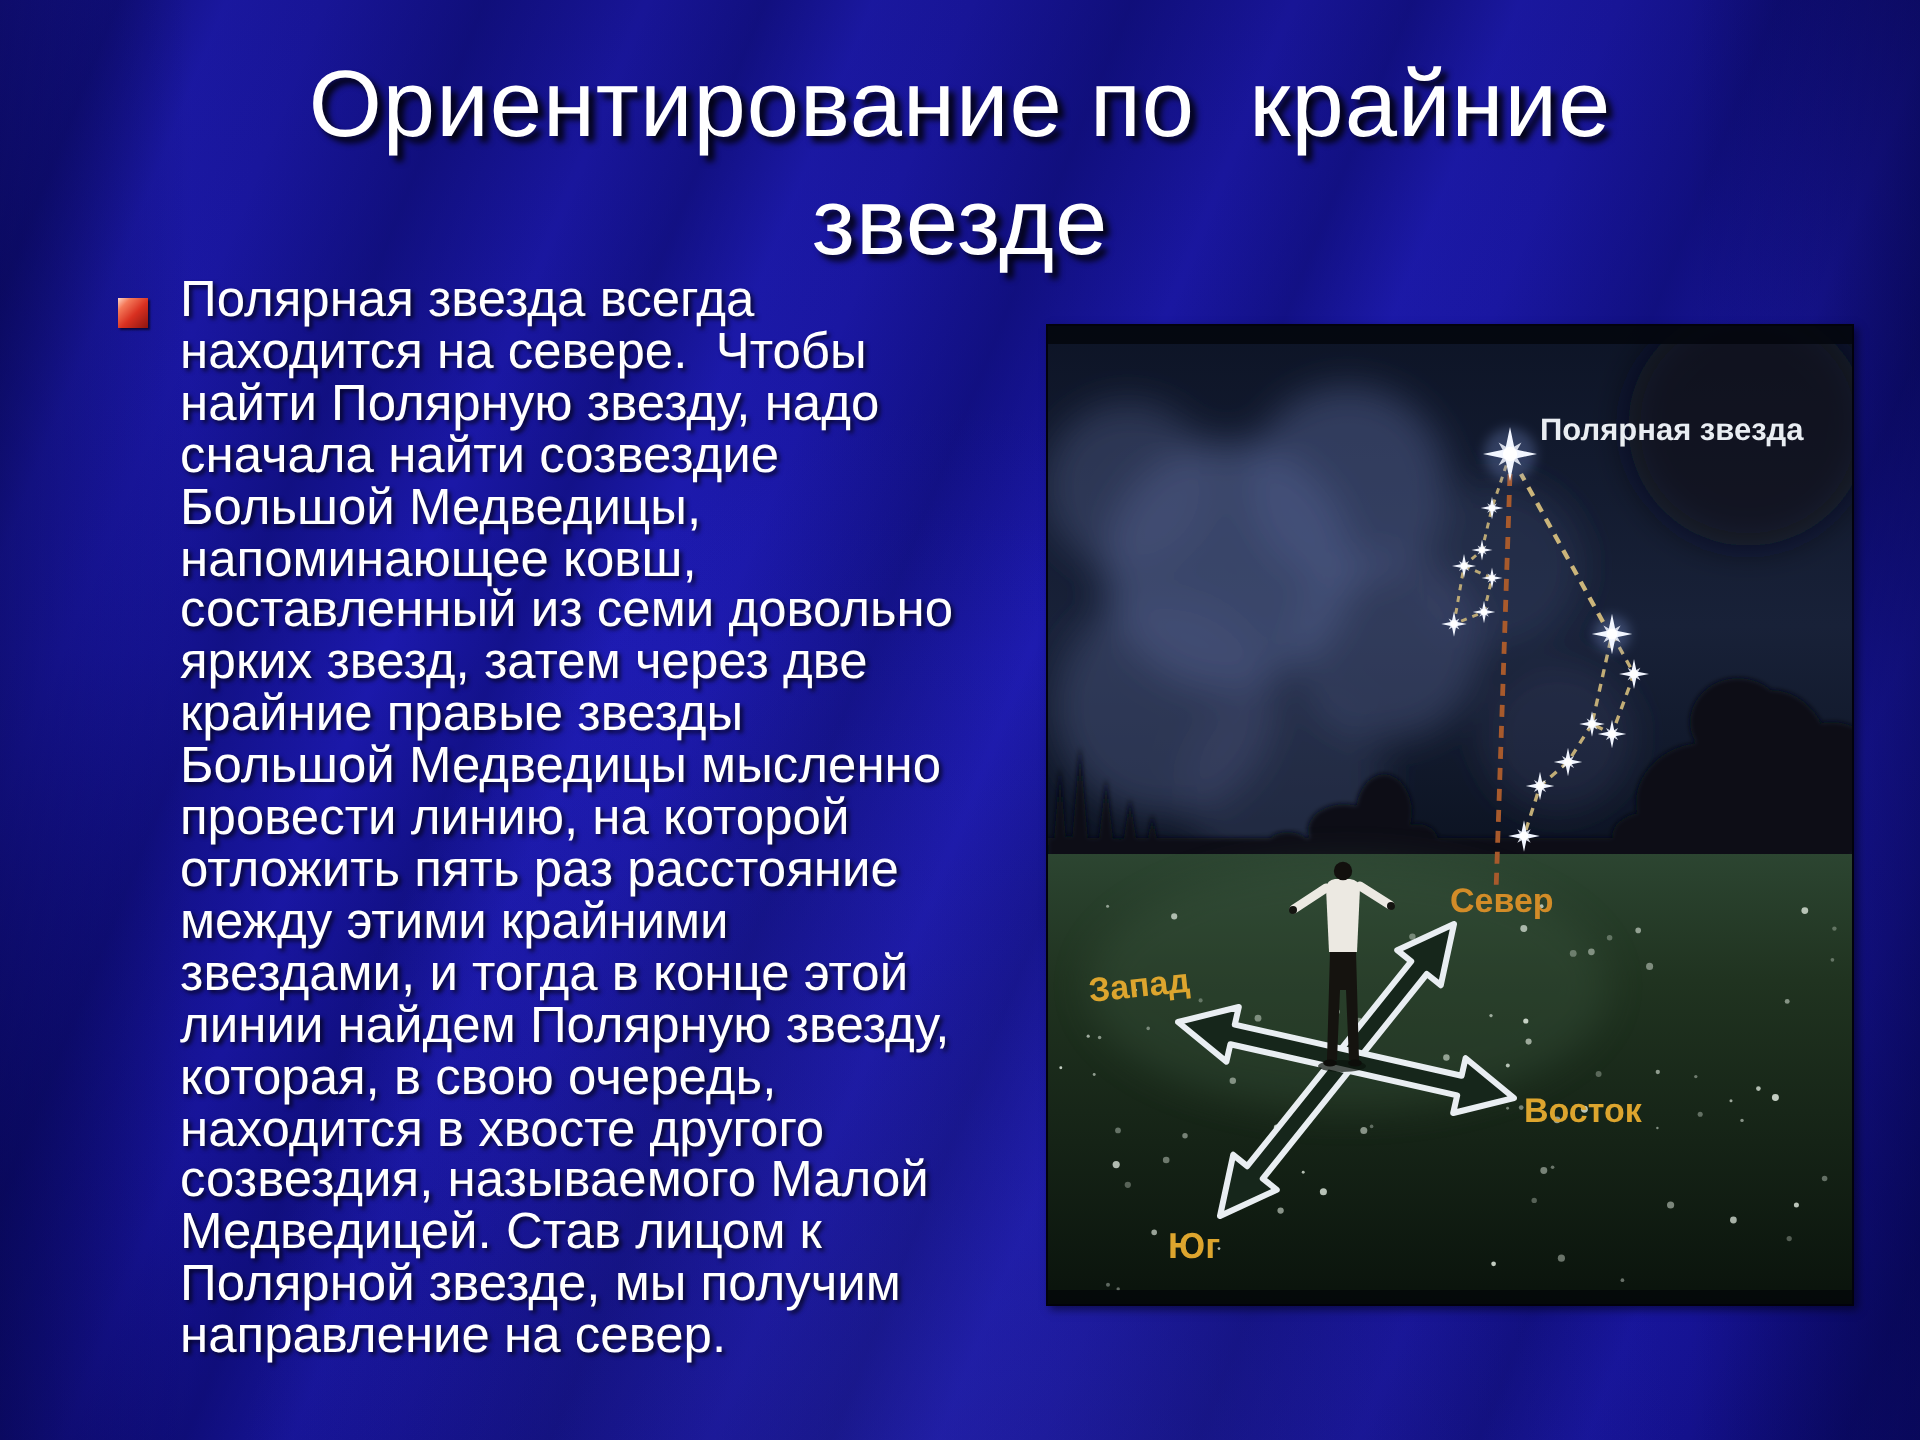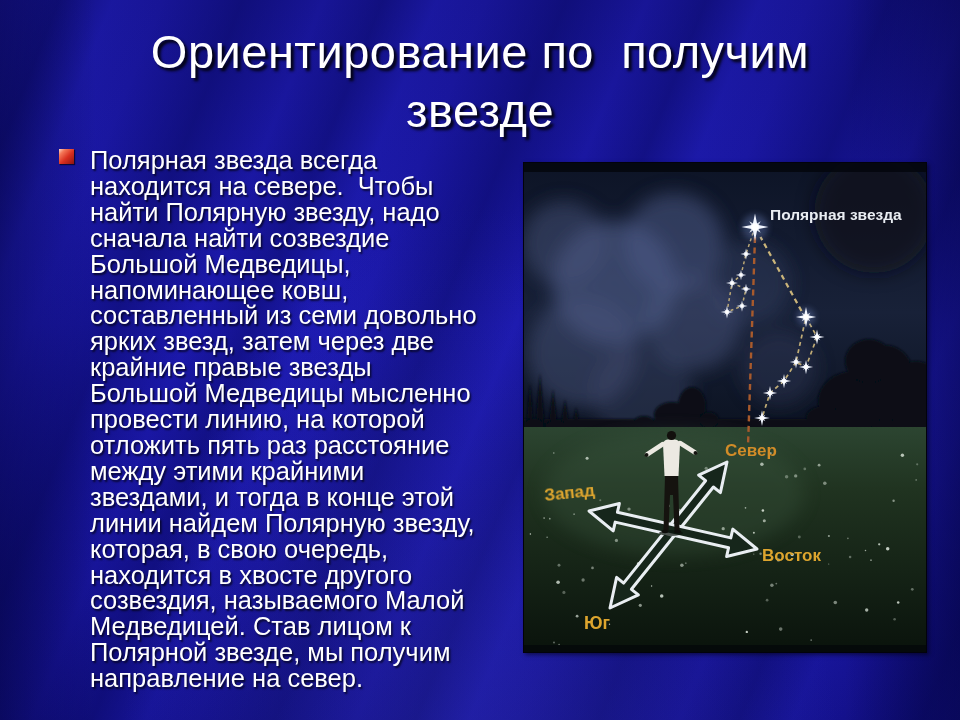--- a/index.html
+++ b/index.html
@@ -19,35 +19,35 @@
     text-align:center;color:#ffffff;font-size:47px;line-height:59px;
     letter-spacing:0.5px;white-space:pre-wrap;
     text-shadow:3px 3px 3px rgba(0,0,0,0.9);
   }
   .bullet-marker{
     position:absolute;left:59px;top:149px;width:15px;height:15px;
     background:linear-gradient(135deg,#ffd8c8 0%,#f47858 22%,#d93020 55%,#8c1410 100%);
     box-shadow:1px 1px 1px rgba(0,0,0,0.6);
   }
   .bullet-text{
-    position:absolute;left:90px;top:148px;width:462px;
+    position:absolute;left:90px;top:138px;width:462px;
     color:#ffffff;font-size:25.5px;line-height:25.9px;white-space:pre-wrap;
     text-shadow:1.5px 1.5px 2px rgba(0,0,0,0.7);
   }
   .figure-frame{
     position:absolute;left:523px;top:162px;width:402px;height:489px;
     background:#7dd3fc;border:1px solid #02020c;
     box-shadow:2px 2px 4px rgba(0,0,10,0.5);
   }
   svg text{font-family:"Liberation Sans",sans-serif;}
 </style>
 </head>
 <body>
 
-<div class="slide-title">Ориентирование по  получим
+<div class="slide-title">Ориентирование по  крайние
 звезде</div>
 
 <div class="bullet-marker"></div>
 <div class="bullet-text">Полярная звезда всегда
 находится на севере.  Чтобы
 найти Полярную звезду, надо
 сначала найти созвездие
 Большой Медведицы,
 напоминающее ковш,
 составленный из семи довольно

